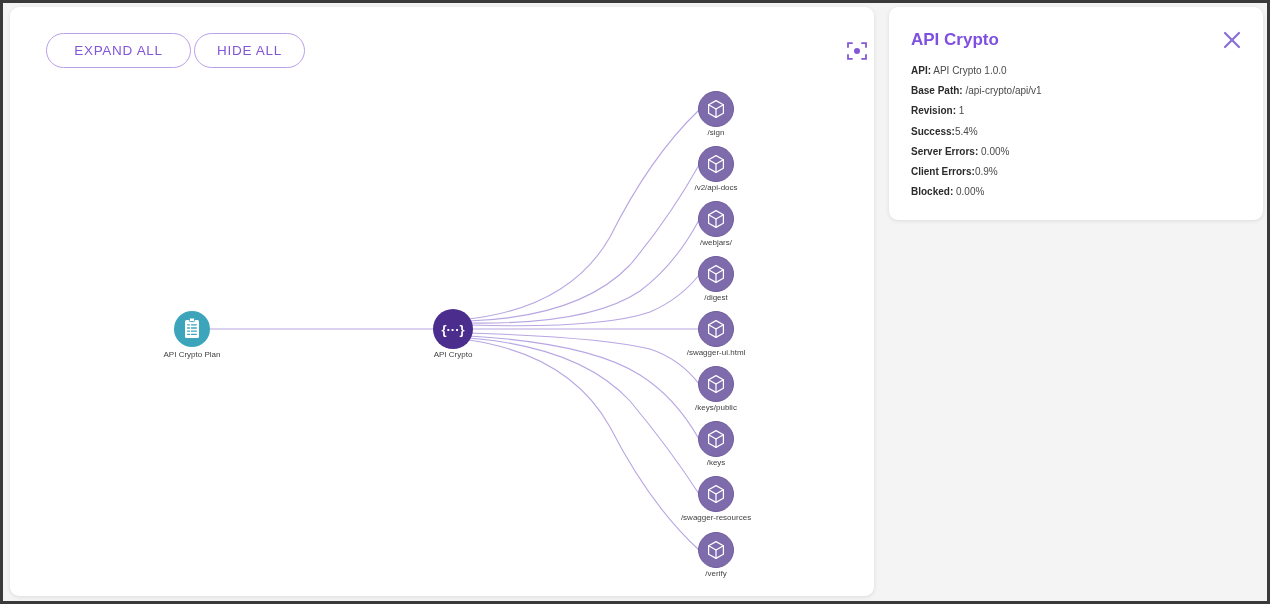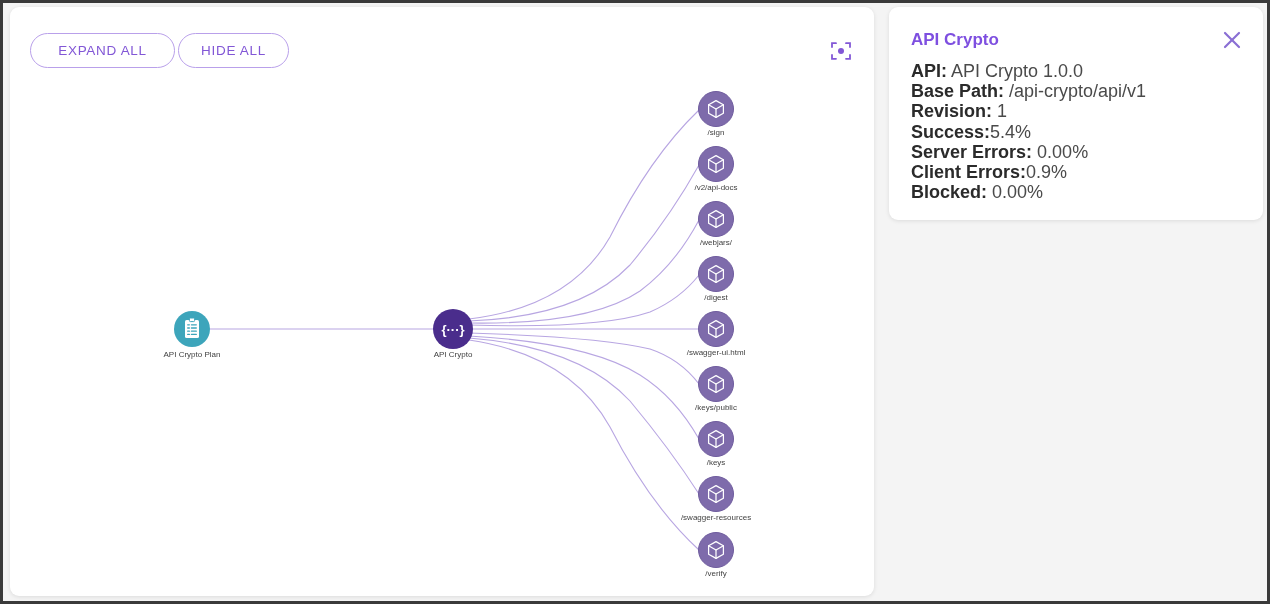--- a/index.html
+++ b/index.html
@@ -14,21 +14,21 @@
   }
   #root{position:relative;width:1264px;height:598px;background:#f4f4f4;}
 
   
   .canvas-card{
     position:absolute;left:7px;top:4px;width:864px;height:589px;
     background:#ffffff;border-radius:9px;
     box-shadow:0 1px 4px rgba(0,0,0,.10);
     overflow:hidden;
   }
-  .toolbar{position:absolute;left:0;top:0;width:100%;height:70px;}
+  .toolbar{position:absolute;left:16px;top:0;width:100%;height:70px;}
   .pill{
     position:absolute;top:26px;height:35px;
     border:1px solid #b9a0ea;border-radius:18px;
     background:#ffffff;color:#8257d6;
     font-size:13.5px;letter-spacing:.7px;
     display:flex;align-items:center;justify-content:center;
     cursor:pointer;box-sizing:border-box;
     font-family:"Liberation Sans", sans-serif;
   }
   .pill.expand{left:20px;width:145px;}
@@ -65,21 +65,21 @@
   .panel-title{
     font-size:17px;font-weight:bold;color:#7e4fe0;
     margin:0;line-height:22px;
   }
   .close-x{
     position:absolute;right:-4px;top:-2px;width:26px;height:26px;
     cursor:pointer;
   }
   .rows{margin-top:2px;}
   .row{
-    font-size:18px;color:#4a4a4a;line-height:20.2px;
+    font-size:10px;color:#4a4a4a;line-height:20.2px;
     white-space:nowrap;
   }
   .row b{color:#2b2b2b;font-weight:bold;}
 </style>
 </head>
 <body>
 
 <div id="root">
 
   <div class="canvas-card">

